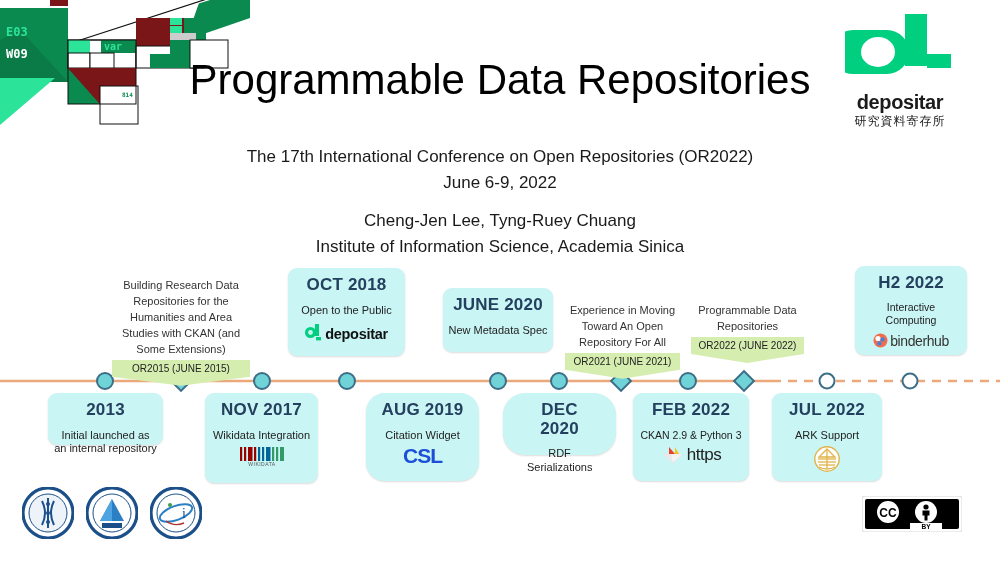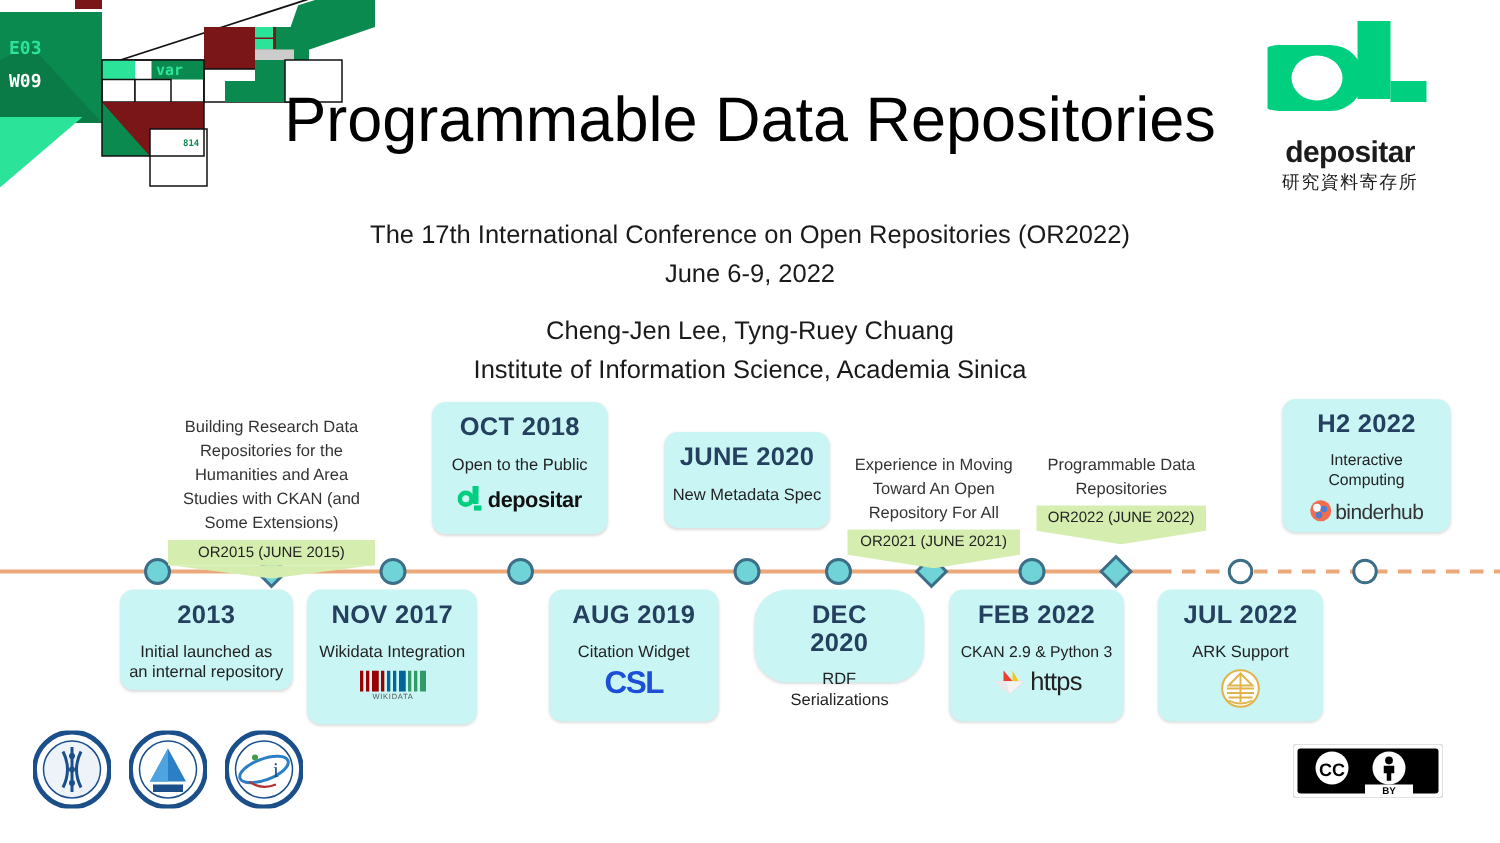--- a/index.html
+++ b/index.html
@@ -204,21 +204,21 @@
       <svg width="15" height="15" viewBox="0 0 15 15">
         <circle cx="7.5" cy="7.5" r="7" fill="#f26c4f"></circle>
         <circle cx="5" cy="5.5" r="2.6" fill="#ffffff"></circle>
         <circle cx="9.6" cy="6.4" r="2.2" fill="#4a7fd4"></circle>
         <circle cx="6.4" cy="10.4" r="2.2" fill="#4a7fd4"></circle>
       </svg>
       <span style="font-size:14px;color:#333;letter-spacing:-.4px;">binderhub</span>
     </div>
   </div>
 
-  <div class="card" style="left:48px;top:393px;width:115px;height:67px;padding:8px 6px;margin-left:32px;">
+  <div class="card" style="left:48px;top:393px;width:115px;height:52px;padding:8px 6px;">
     <div class="date">2013</div>
     <div class="desc" style="margin-top:9px;">Initial launched as an internal repository</div>
   </div>
 
   <div class="card" style="left:205px;top:393px;width:113px;height:90px;padding:8px 6px;">
     <div class="date">NOV 2017</div>
     <div class="desc" style="margin-top:9px;">Wikidata Integration</div>
     <div class="logo" style="margin-top:5px;">
       <svg width="48" height="19" viewBox="0 0 48 19">
         <g>
@@ -231,21 +231,21 @@
           <rect x="28" y="0" width="4.5" height="14" fill="#006699"></rect>
           <rect x="34" y="0" width="2.2" height="14" fill="#339966"></rect>
           <rect x="38" y="0" width="2.2" height="14" fill="#339966"></rect>
           <rect x="42" y="0" width="4" height="14" fill="#339966"></rect>
         </g>
         <text x="24" y="19" font-size="5" text-anchor="middle" fill="#555" font-family="Liberation Sans, sans-serif" letter-spacing=".5">WIKIDATA</text>
       </svg>
     </div>
   </div>
 
-  <div class="card" style="left:366px;top:393px;width:113px;height:88px;padding:8px 6px;">
+  <div class="card" style="left:366px;top:393px;width:113px;height:88px;padding:8px 6px;border-radius:19px;">
     <div class="date">AUG 2019</div>
     <div class="desc" style="margin-top:9px;">Citation Widget</div>
     <div class="logo" style="margin-top:2px;font-size:21px;font-weight:bold;color:#1d4ed8;letter-spacing:-1px;">
       <span style="display:inline-block;">CSL</span>
     </div>
   </div>
 
   <div class="card" style="left:503px;top:393px;width:113px;height:62px;padding:8px 24px;border-radius:22px;">
     <div class="date">DEC 2020</div>
     <div class="desc" style="margin-top:9px;">RDF Serializations</div>

